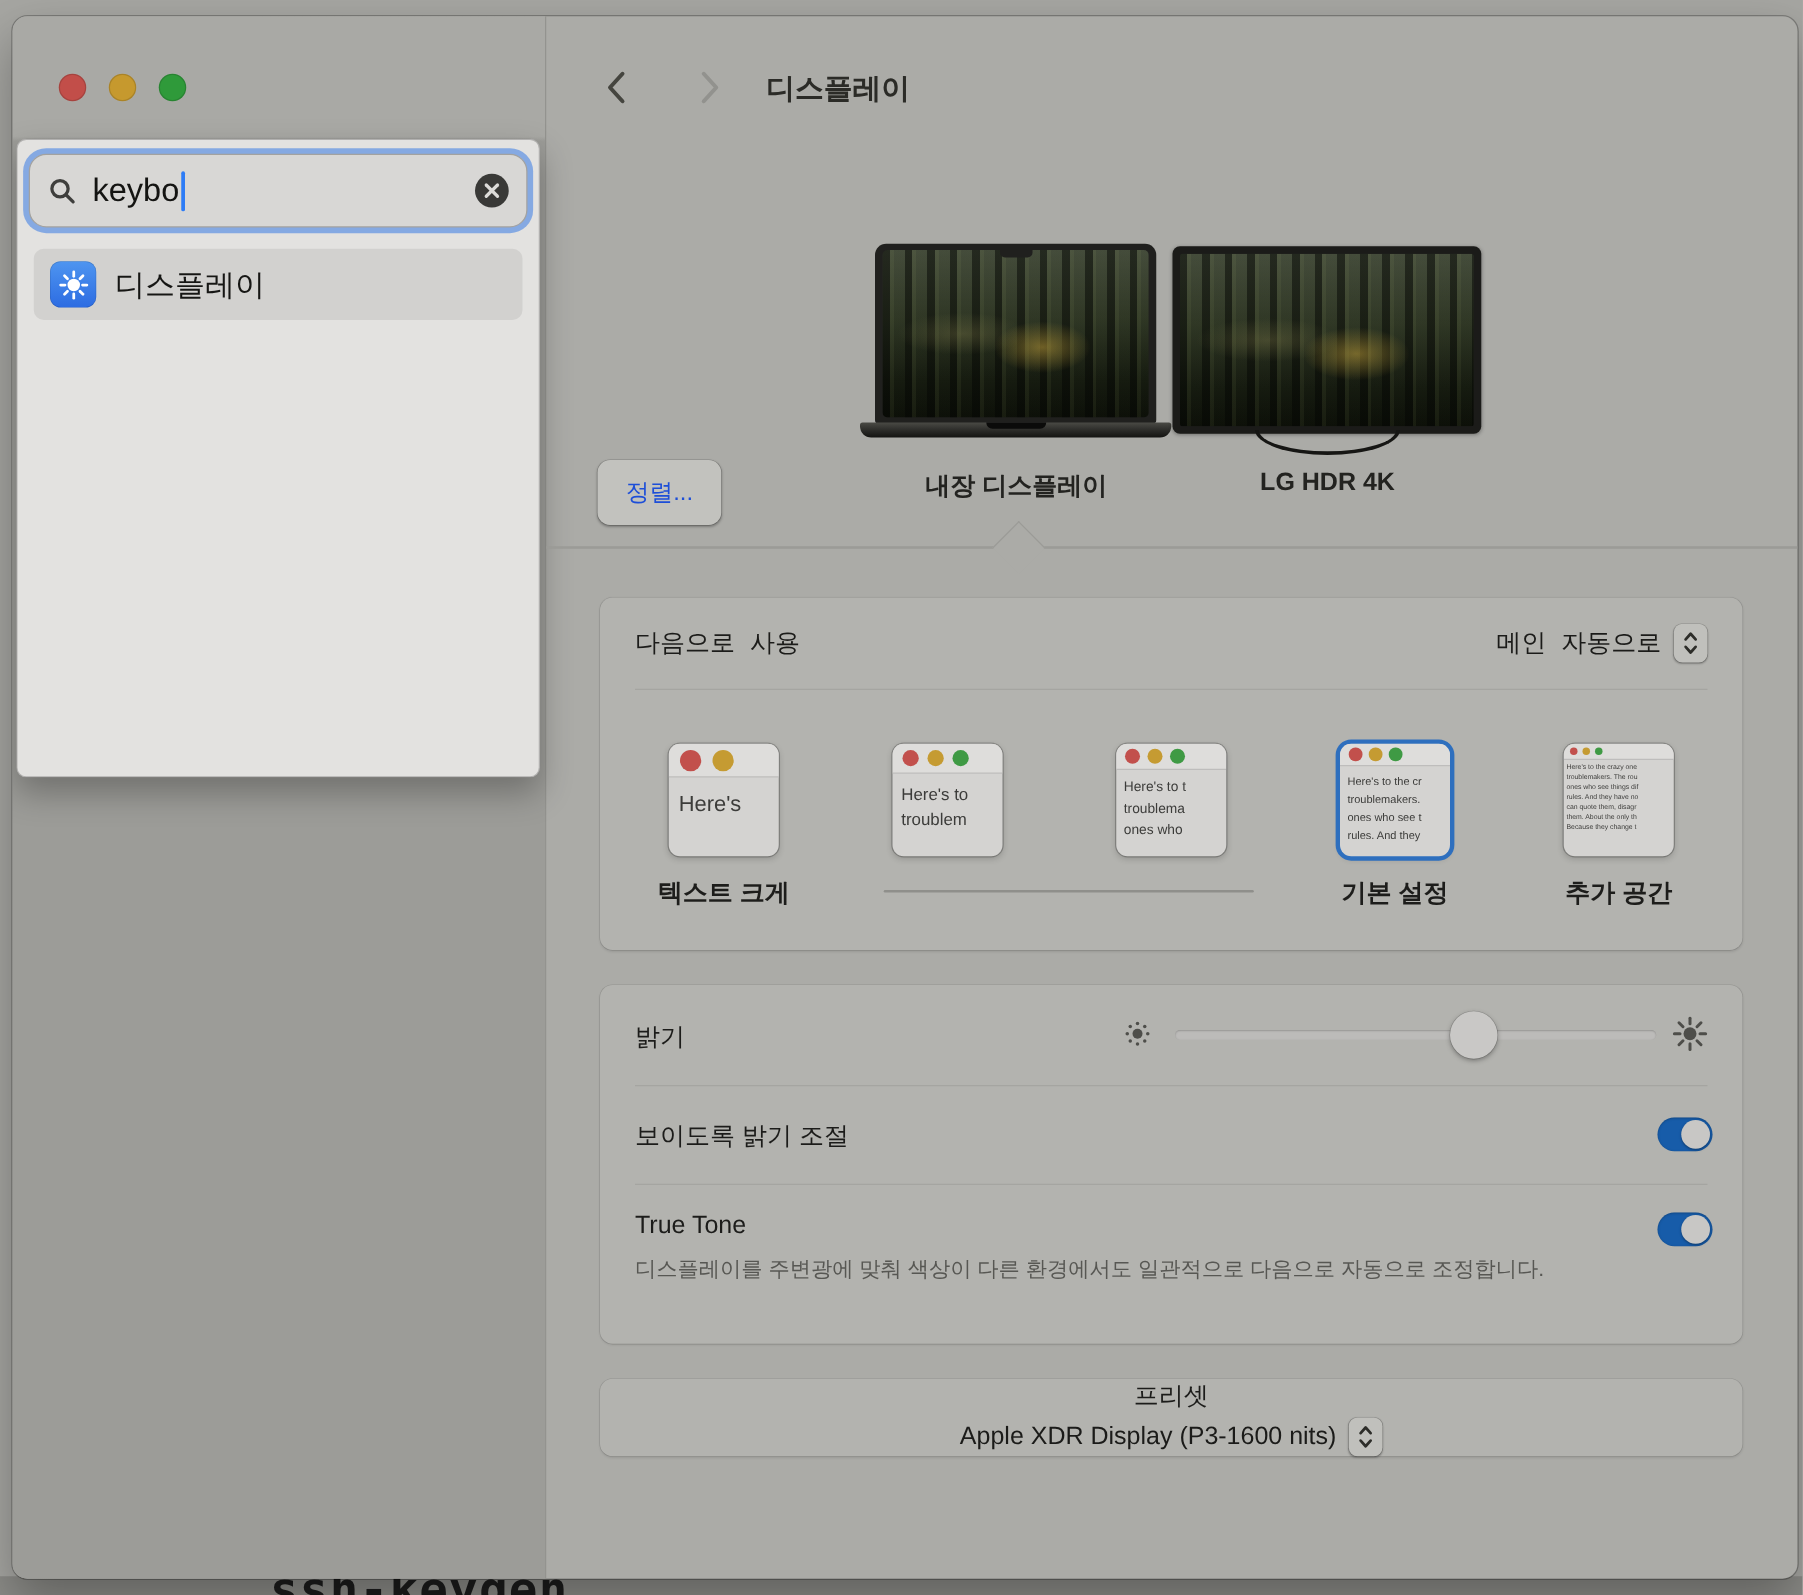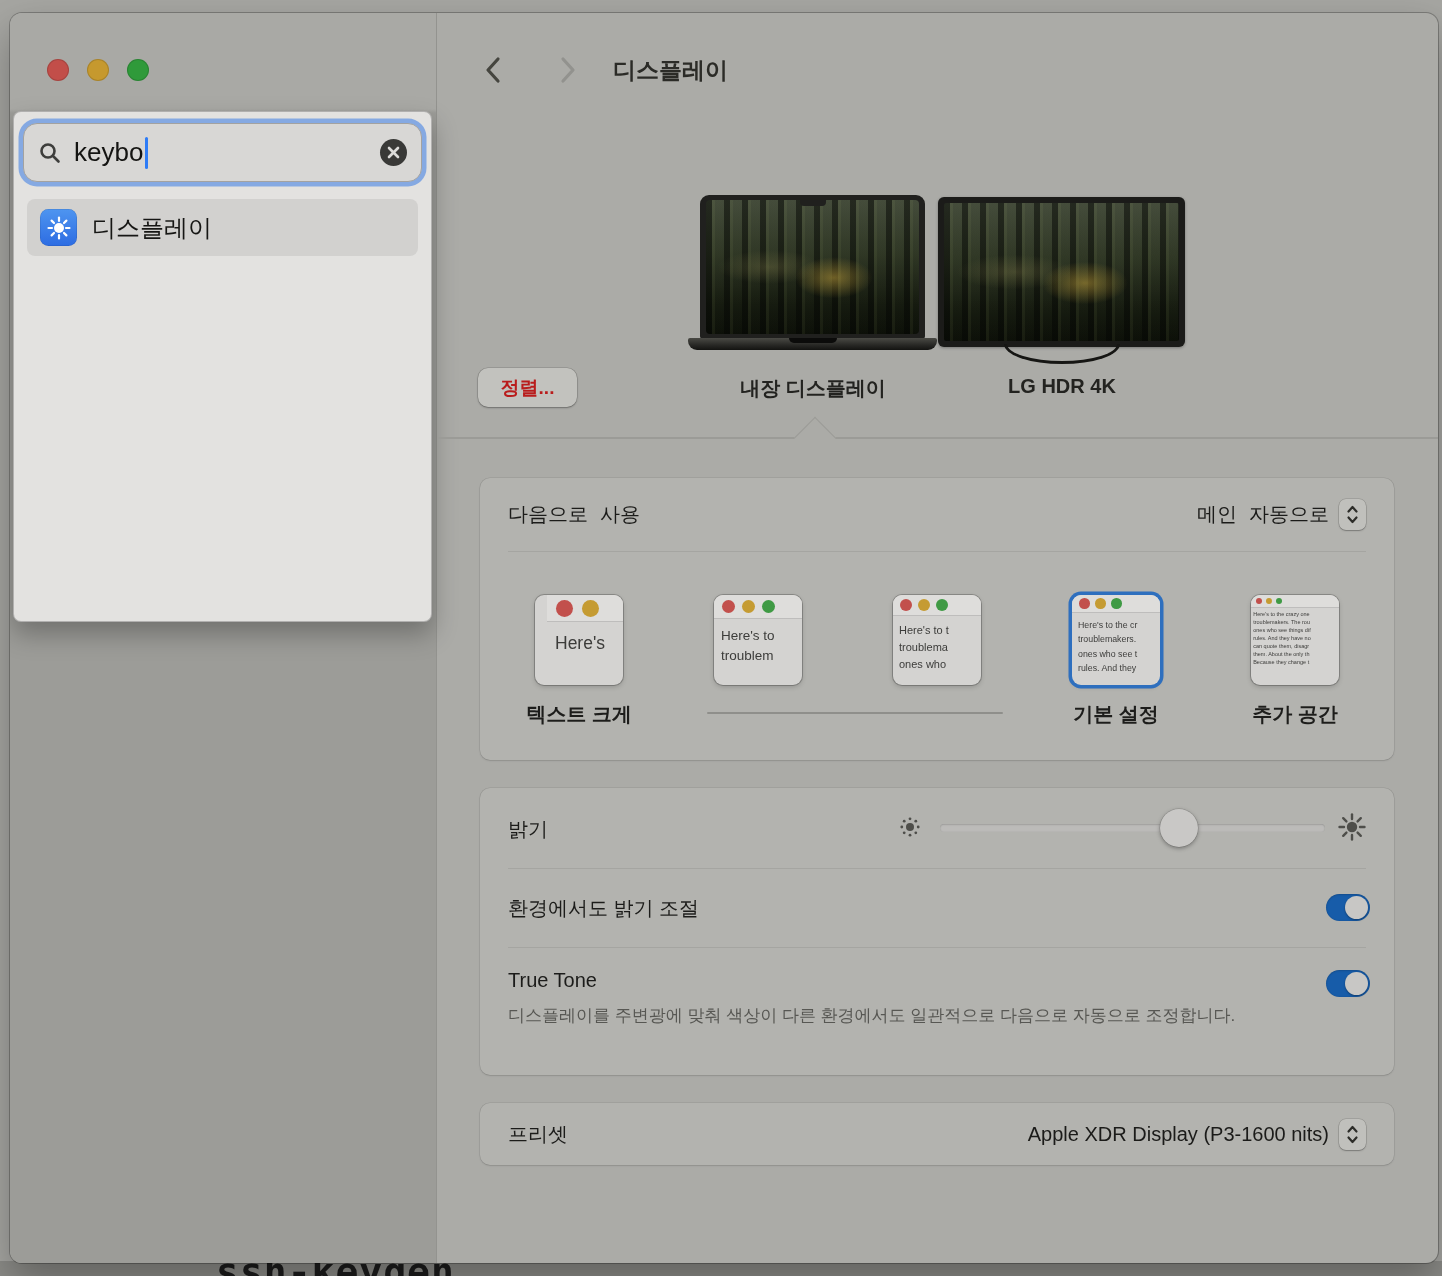--- a/index.html
+++ b/index.html
@@ -72,25 +72,25 @@
   .result-row.plain .result-label { margin-left:65px; color:#3A3A38; }
 
   
   .main { position:absolute; left:427px; top:0; right:0; bottom:0; }
   .nav-btn { position:absolute; top:42px; width:26px; height:30px; }
   .nav-back { left:45px; }
   .nav-fwd  { left:118px; }
   .page-title { position:absolute; left:176px; top:42px; font-size:23px; font-weight:700; color:#2B2B27; }
 
   .arrange-btn {
-    position:absolute; left:41px; top:355px; width:99px; height:39px;
+    position:absolute; left:41px; top:355px; width:99px; height:52px;
     background:#C2C2BE; border-radius:10px;
     box-shadow:0 0 0 0.5px rgba(0,0,0,0.2), 0 1px 2px rgba(0,0,0,0.28);
     display:flex; align-items:center; justify-content:center;
-    font-size:19px; color:#b91c1c;font-weight:bold;
+    font-size:19px; color:#1d4ed8;
   }
 
   
   .forest {
     background:
       radial-gradient(ellipse 26% 22% at 60% 58%, rgba(200,165,60,0.50), rgba(200,165,60,0) 70%),
       radial-gradient(ellipse 35% 18% at 30% 50%, rgba(160,150,90,0.25), transparent 70%),
       repeating-linear-gradient(90deg, rgba(5,7,4,0.55) 0px, rgba(5,7,4,0.55) 6px,
         rgba(90,100,60,0.16) 6px, rgba(90,100,60,0.16) 9px,
         rgba(20,26,14,0.10) 9px, rgba(20,26,14,0.10) 18px),
@@ -157,21 +157,21 @@
   .thumb {
     position:absolute; top:117px; width:88px; height:90px;
     background:#D4D3D1; border-radius:9px; overflow:hidden;
     box-shadow:0 0 0 1px rgba(0,0,0,0.22), 0 2px 5px rgba(0,0,0,0.18);
   }
   .thumb.selected { box-shadow:0 0 0 3.5px #2E6FBE, 0 2px 5px rgba(0,0,0,0.18); }
   .thumb-bar { background:#DEDDDB; border-bottom:1px solid rgba(0,0,0,0.14); display:flex; align-items:center; }
   .dot { border-radius:50%; flex:0 0 auto; }
   .dot.r { background:#C2504C; } .dot.y { background:#C59B32; } .dot.g { background:#3F9A44; }
   .thumb-body { color:#3C3C3A; }
-  #thumb1 { left:55px;padding-left:12px; }  #thumb2 { left:234px; } #thumb3 { left:413px; }
+  #thumb1 { left:55px; }  #thumb2 { left:234px; } #thumb3 { left:413px; }
   #thumb4 { left:592px; } #thumb5 { left:771px; }
   #thumb1 .thumb-bar { height:27px; gap:9px; padding-left:9px; }
   #thumb1 .dot { width:17px; height:17px; }
   #thumb1 .thumb-body { font-size:17.5px; padding:11px 0 0 8px; }
   #thumb2 .thumb-bar { height:24px; gap:7px; padding-left:8px; }
   #thumb2 .dot { width:13px; height:13px; }
   #thumb2 .thumb-body { font-size:13.5px; line-height:1.5; padding:7px 0 0 7px; }
   #thumb3 .thumb-bar { height:21px; gap:6px; padding-left:7px; }
   #thumb3 .dot { width:12px; height:12px; }
   #thumb3 .thumb-body { font-size:11px; line-height:1.55; padding:6px 0 0 6px; }
@@ -215,21 +215,21 @@
   .toggle .knob {
     position:absolute; top:2px; left:2px; width:23px; height:23px; border-radius:50%;
     background:#C8C7C5; box-shadow:0 1px 2px rgba(0,0,0,0.35);
   }
   .toggle.on .knob { left:19px; }
   .toggle-auto { top:26px; } .toggle-tt { top:23px; }
 
   
   #card-preset { top:1090px; height:62px; }
   #card-refresh { top:1181px; height:62px; }
-  .single-row { height:100%; }
+  .single-row { height:100%;flex-direction:column; }
   .value-group { display:flex; align-items:center; }
 </style>
 </head>
 <body>
 
 <div>
   <div class="desktop-bottom-strip"></div>
   <div class="terminal-text">ssh-keygen</div>
 </div>
 
@@ -438,21 +438,21 @@
                 <line x1="19.6" y1="19.6" x2="22.8" y2="22.8"></line>
               <line x1="22.8" y1="5.2" x2="19.6" y2="8.4"></line>
                 <line x1="8.4" y1="19.6" x2="5.2" y2="22.8"></line>
             </g>
           </svg>
         </span>
       </div>
       <div class="card-divider divider-1"></div>
 
       <div class="auto-brightness-row">
-        <span class="row-label">환경에서도 밝기 조절</span>
+        <span class="row-label">보이도록 밝기 조절</span>
         <span class="toggle toggle-auto on">
           <span class="knob"></span>
         </span>
       </div>
       <div class="card-divider divider-2"></div>
 
       <div class="true-tone-row">
         <span class="row-label">True Tone</span>
         <span class="toggle toggle-tt on">
           <span class="knob"></span>

